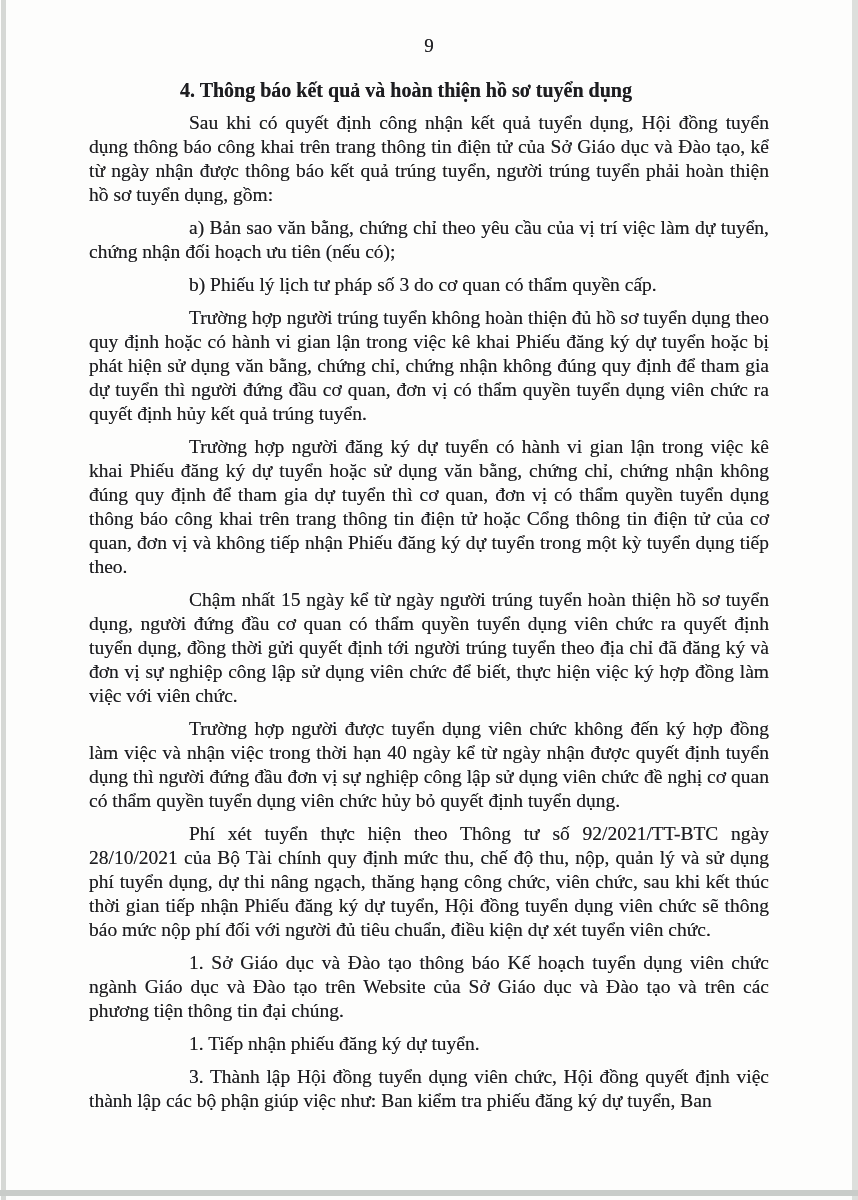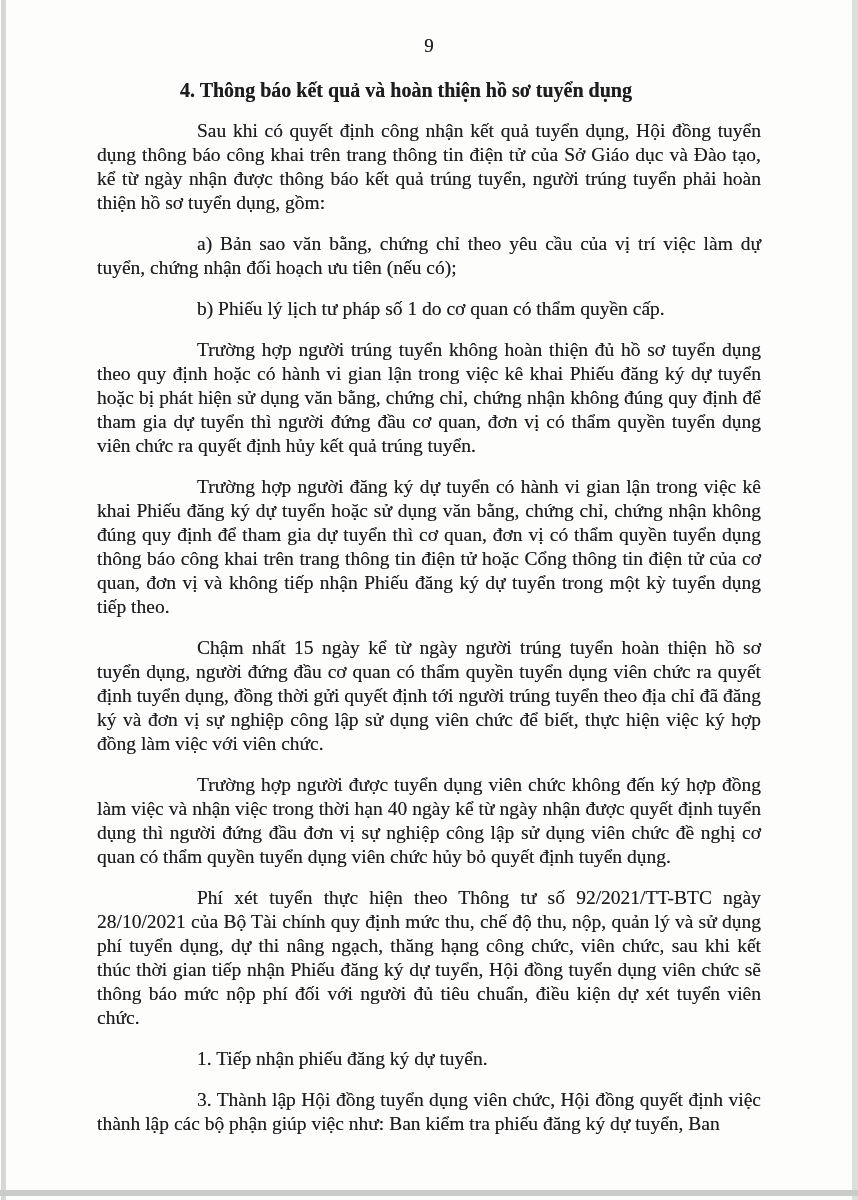--- a/index.html
+++ b/index.html
@@ -41,21 +41,21 @@
   .heading {
     margin: 5px 0 1px 0;
     font-size: 20px;
     line-height: 24px;
     font-weight: bold;
     text-indent: 100px;
     text-shadow: 0 0 0.6px rgba(30,30,35,0.7);
     font-family: Liberation Serif, serif;
   }
   .para {
-    margin: 17px;
+    margin: 9px;
     font-size: 19.5px;
     line-height: 24px;
     text-align: justify;
     text-indent: 100px;
     text-shadow: 0 0 0.6px rgba(35,35,40,0.6);
   }
 </style>
 </head>
 <body>
 
@@ -68,33 +68,34 @@
   <div class="content">
 
     <div class="page-number">9</div>
 
     <h2 class="heading">4. Thông báo kết quả và hoàn thiện hồ sơ tuyển dụng</h2>
 
     <p class="para">Sau khi có quyết định công nhận kết quả tuyển dụng, Hội đồng tuyển dụng thông báo công khai trên trang thông tin điện tử của Sở Giáo dục và Đào tạo, kể từ ngày nhận được thông báo kết quả trúng tuyển, người trúng tuyển phải hoàn thiện hồ sơ tuyển dụng, gồm:</p>
 
     <p class="para">a) Bản sao văn bằng, chứng chỉ theo yêu cầu của vị trí việc làm dự tuyển, chứng nhận đối hoạch ưu tiên (nếu có);</p>
 
-    <p class="para">b) Phiếu lý lịch tư pháp số 1 do cơ quan có thẩm quyền cấp.</p>
+    <p class="para">b) Phiếu lý lịch tư pháp số 3 do cơ quan có thẩm quyền cấp.</p>
 
     <p class="para">Trường hợp người trúng tuyển không hoàn thiện đủ hồ sơ tuyển dụng theo quy định hoặc có hành vi gian lận trong việc kê khai Phiếu đăng ký dự tuyển hoặc bị phát hiện sử dụng văn bằng, chứng chỉ, chứng nhận không đúng quy định để tham gia dự tuyển thì người đứng đầu cơ quan, đơn vị có thẩm quyền tuyển dụng viên chức ra quyết định hủy kết quả trúng tuyển.</p>
 
     <p class="para">Trường hợp người đăng ký dự tuyển có hành vi gian lận trong việc kê khai Phiếu đăng ký dự tuyển hoặc sử dụng văn bằng, chứng chỉ, chứng nhận không đúng quy định để tham gia dự tuyển thì cơ quan, đơn vị có thẩm quyền tuyển dụng thông báo công khai trên trang thông tin điện tử hoặc Cổng thông tin điện tử của cơ quan, đơn vị và không tiếp nhận Phiếu đăng ký dự tuyển trong một kỳ tuyển dụng tiếp theo.</p>
 
     <p class="para">Chậm nhất 15 ngày kể từ ngày người trúng tuyển hoàn thiện hồ sơ tuyển dụng, người đứng đầu cơ quan có thẩm quyền tuyển dụng viên chức ra quyết định tuyển dụng, đồng thời gửi quyết định tới người trúng tuyển theo địa chỉ đã đăng ký và đơn vị sự nghiệp công lập sử dụng viên chức để biết, thực hiện việc ký hợp đồng làm việc với viên chức.</p>
 
     <p class="para">Trường hợp người được tuyển dụng viên chức không đến ký hợp đồng làm việc và nhận việc trong thời hạn 40 ngày kể từ ngày nhận được quyết định tuyển dụng thì người đứng đầu đơn vị sự nghiệp công lập sử dụng viên chức đề nghị cơ quan có thẩm quyền tuyển dụng viên chức hủy bỏ quyết định tuyển dụng.</p>
 
 
     <p class="para">Phí xét tuyển thực hiện theo Thông tư số 92/2021/TT-BTC ngày 28/10/2021 của Bộ Tài chính quy định mức thu, chế độ thu, nộp, quản lý và sử dụng phí tuyển dụng, dự thi nâng ngạch, thăng hạng công chức, viên chức, sau khi kết thúc thời gian tiếp nhận Phiếu đăng ký dự tuyển, Hội đồng tuyển dụng viên chức sẽ thông báo mức nộp phí đối với người đủ tiêu chuẩn, điều kiện dự xét tuyển viên chức.</p>
 
 
+    <p class="para">1. Sở Giáo dục và Đào tạo thông báo Kế hoạch tuyển dụng viên chức ngành Giáo dục và Đào tạo trên Website của Sở Giáo dục và Đào tạo và trên các phương tiện thông tin đại chúng.</p>
 
     <p class="para">1. Tiếp nhận phiếu đăng ký dự tuyển.</p>
 
     <p class="para">3. Thành lập Hội đồng tuyển dụng viên chức, Hội đồng quyết định việc thành lập các bộ phận giúp việc như: Ban kiểm tra phiếu đăng ký dự tuyển, Ban</p>
 
   </div>
 </div>
 
 </body></html>

